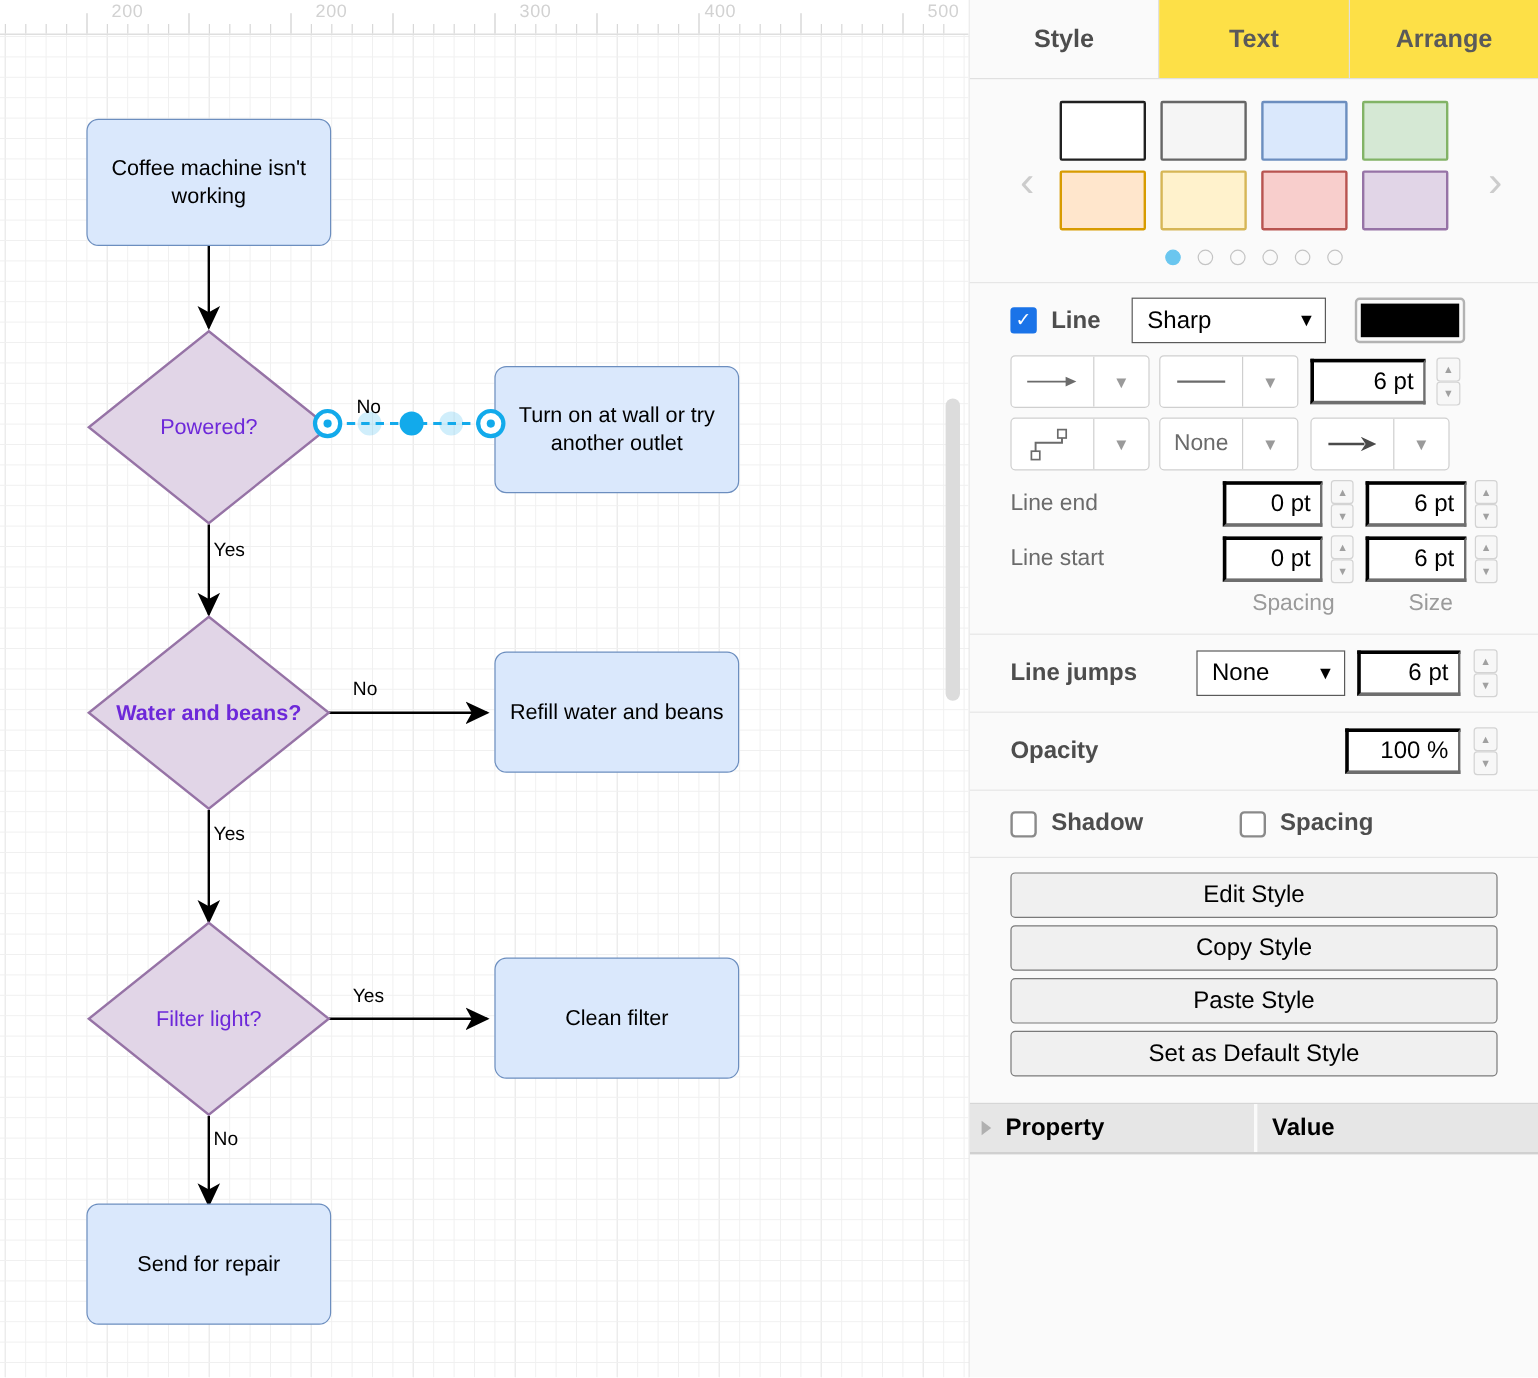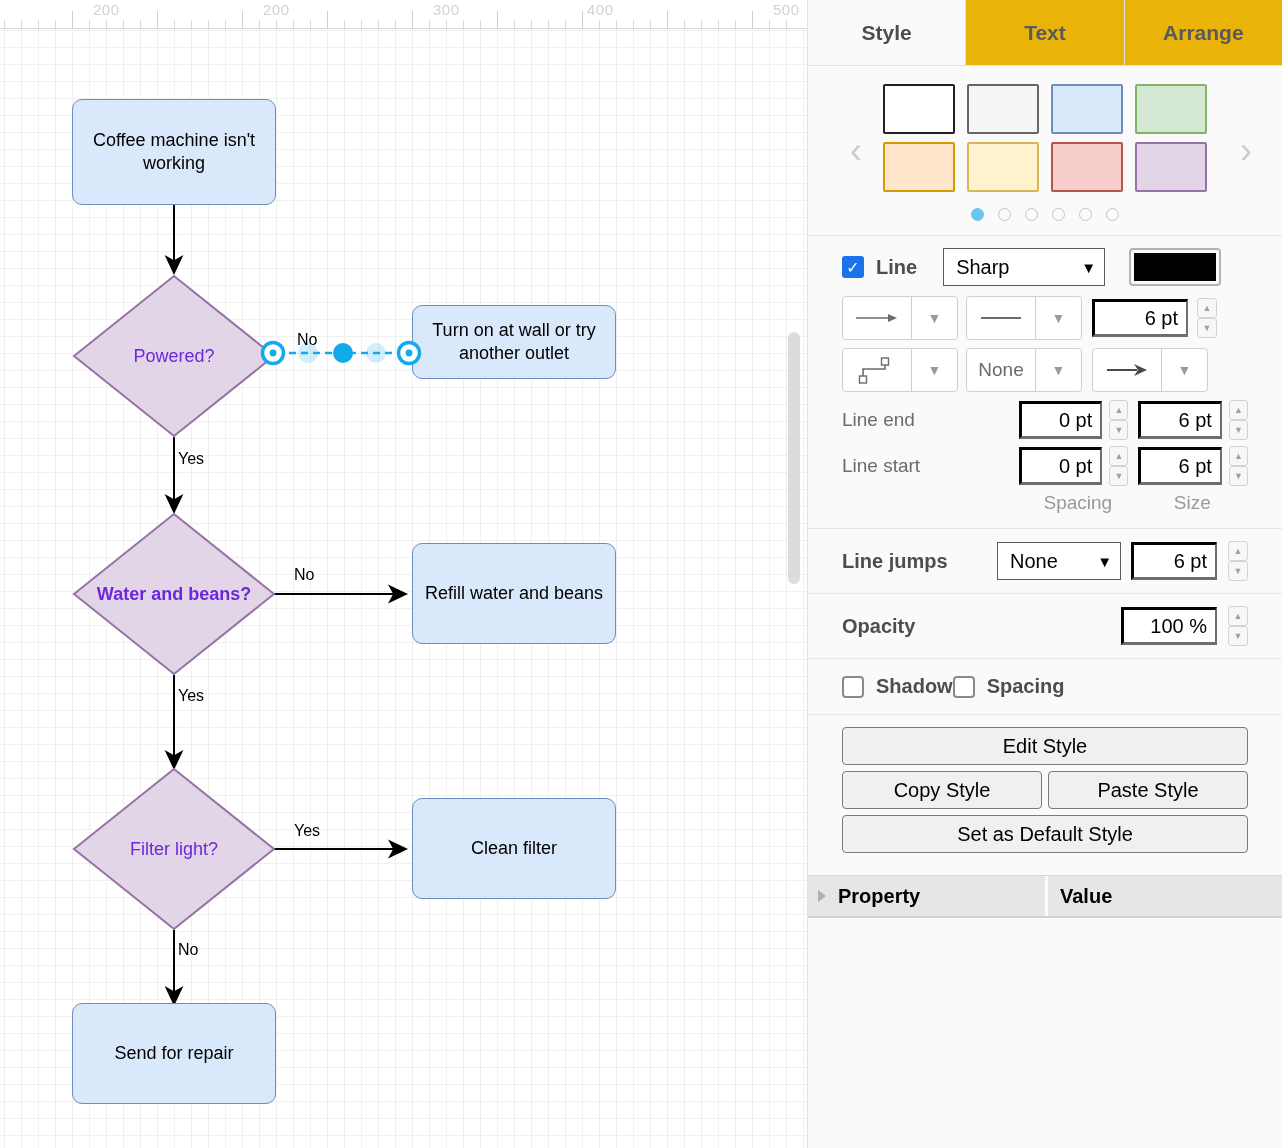--- a/index.html
+++ b/index.html
@@ -81,21 +81,21 @@
   
   .panel {
     width: 474px; height: 1148px; background: #fafafa;
     display: flex; flex-direction: column;
     font-size: 15px; color: #4d4d4d;
   }
   .tabs { display: flex; height: 66px; border-bottom: 1px solid #e0e0e0; flex: 0 0 auto; }
   .tab {
     flex: 1; display: flex; align-items: center; justify-content: center;
     font-size: 21px; font-weight: bold; color: #5a5a5a;
-    background: #eab308; border-right: 1px solid #e0e0e0;
+    background: #fde047; border-right: 1px solid #e0e0e0;
     cursor: pointer;
   }
   .tab:last-child { border-right: none; }
   .tab.active { background: #fafafa; color: #4d4d4d; }
 
   
   .swatch-section { position: relative; padding: 18px 0 14px; border-bottom: 1px solid #e6e6e6; }
   .swatch-rows { display: flex; flex-direction: column; align-items: center; gap: 8px; }
   .swatch-row { display: flex; gap: 12px; }
   .swatch { width: 72px; height: 50px; border-radius: 2px; cursor: pointer; }
@@ -166,31 +166,31 @@
   .lsrow { display: flex; align-items: center; gap: 6px; margin-top: 6px; }
   .lsrow .name { font-size: 19px; color: #6b6b6b; width: 178px; }
   .capt { display: flex; gap: 6px; font-size: 19px; color: #9a9a9a; margin-top: 6px; }
 
   .kvrow {
     display: flex; align-items: center; padding: 12px 34px;
     border-bottom: 1px solid #e6e6e6; gap: 10px;
   }
   .kvrow .k { font-size: 20px; font-weight: bold; color: #4d4d4d; flex: 1; }
 
-  .checkrow { display: flex; padding: 16px 34px; border-bottom: 1px solid #e6e6e6; }
+  .checkrow { display: flex; padding: 16px 34px; border-bottom: 1px solid #e6e6e6; gap: 80px; }
   .checkitem { display: flex; align-items: center; gap: 12px; cursor: pointer; }
 
   .btnsec { padding: 12px 34px 16px; border-bottom: 1px solid #d6d6d6; }
   .bigbtn {
     width: 100%; height: 38px; border: 1px solid #7a7a7a; border-radius: 4px;
     background: #f0f0f0; font-size: 20px; color: #000; cursor: pointer;
     display: flex; align-items: center; justify-content: center;
     margin-bottom: 6px; font-family: "Liberation Sans", sans-serif;
   }
-  .btnpair { display: flex; gap: 6px; margin-bottom: 6px; }
+  .btnpair { display: flex; gap: 6px; margin-bottom: 6px; flex-direction: column; }
   .btnpair .bigbtn { margin-bottom: 0; }
 
   .pv-head { display: flex; height: 40px; background: #e6e6e6; align-items: stretch; }
   .pv-head .c {
     display: flex; align-items: center; font-size: 20px; font-weight: bold; color: #000;
   }
   .pv-head .c1 { width: 240px; padding-left: 10px; gap: 12px; background: #e6e6e6; border-right: 3px solid #fafafa; }
   .pv-head .c2 { flex: 1; padding-left: 12px; background: #e6e6e6; }
   .tri { width: 0; height: 0; border-left: 8px solid #b0b0b0; border-top: 6px solid transparent; border-bottom: 6px solid transparent; }
   .pv-body { flex: 1; background: #fafafa; border-top: 2px solid #d0d0d0; }
@@ -282,21 +282,21 @@
       <span>Coffee machine isn't working</span>
     </div>
 
     <div class="shape" style="left:72px; top:274px; width:204px; height:164px;">
       <svg width="204" height="164">
         <polygon points="102,2 202,82 102,162 2,82" fill="#e1d5e7" stroke="#9673a6" stroke-width="2"></polygon>
       </svg>
       <div class="diamond-label">Powered?</div>
     </div>
 
-    <div class="shape box" style="left:412px; top:305px; width:204px; height:74px;">
+    <div class="shape box" style="left:412px; top:305px; width:204px; height:106px;">
       <span>Turn on at wall or try another outlet</span>
     </div>
 
     <div class="shape" style="left:72px; top:512px; width:204px; height:164px;font-weight:bold;">
       <svg width="204" height="164">
         <polygon points="102,2 202,82 102,162 2,82" fill="#e1d5e7" stroke="#9673a6" stroke-width="2"></polygon>
       </svg>
       <div class="diamond-label">Water and beans?</div>
     </div>
 

